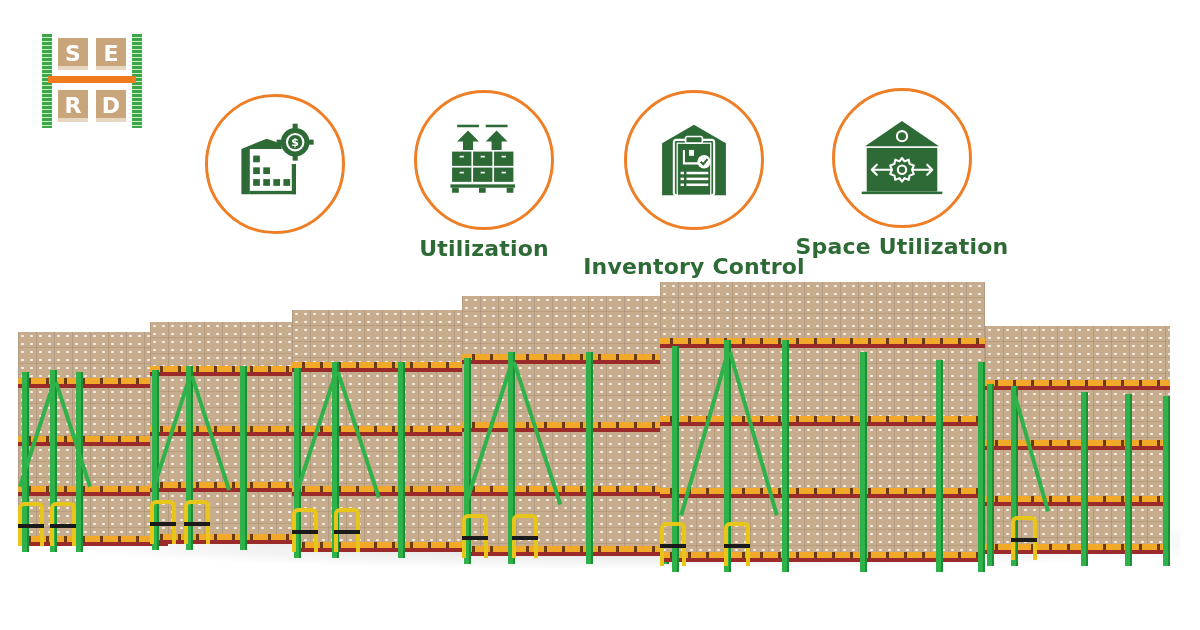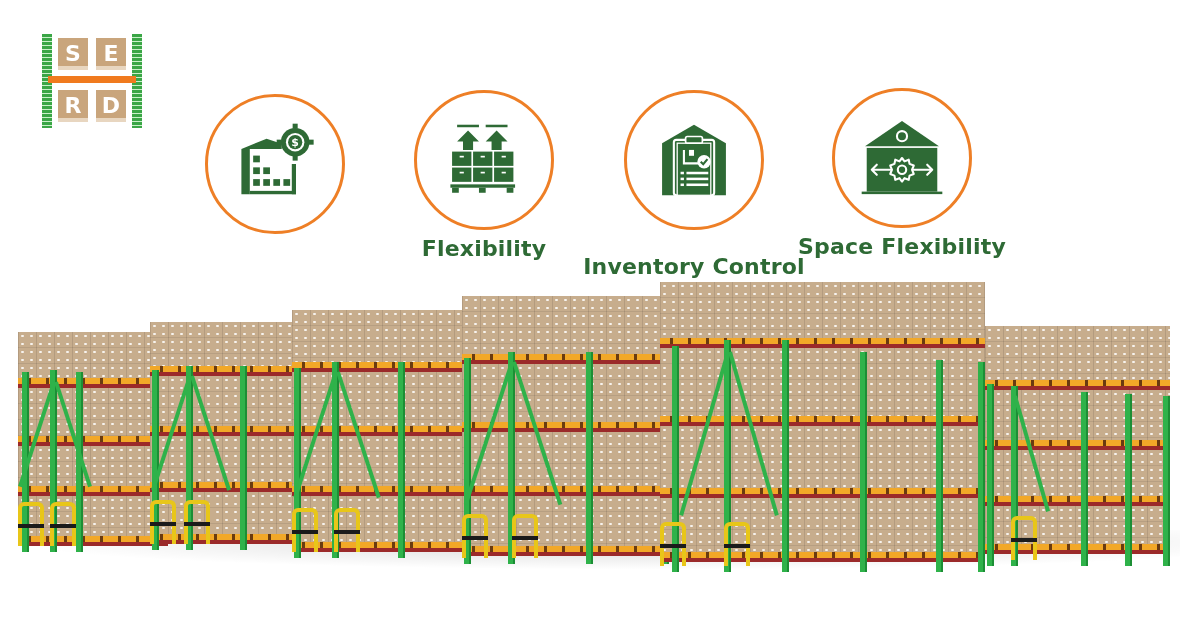--- a/index.html
+++ b/index.html
@@ -113,21 +113,21 @@
       <g fill="#ffffff">
         <rect x="21" y="45" width="5" height="2"></rect>
           <rect x="46" y="45" width="5" height="2"></rect>
           <rect x="71" y="45" width="5" height="2"></rect>
         <rect x="21" y="64" width="5" height="2"></rect>
           <rect x="46" y="64" width="5" height="2"></rect>
           <rect x="71" y="64" width="5" height="2"></rect>
       </g>
     </svg>
   </div>
-  <span class="feature-label" style="margin-top:6px;">Flexibility</span>
+  <span class="feature-label" style="margin-top:6px;">Utilization</span>
 </div>
 
 <div class="feature" style="left:574px; top:90px;">
   <div class="ring">
     <svg viewBox="0 0 100 100">
       <path d="M12 30 L50 8 L88 30 L88 92 L12 92 Z" fill="#2e6a35"></path>
       <rect x="26" y="26" width="48" height="66" rx="3" fill="none" stroke="#ffffff" stroke-width="2.5"></rect>
       <rect x="30" y="30" width="40" height="62" fill="#2e6a35" stroke="#ffffff" stroke-width="1.5"></rect>
       <rect x="40" y="22" width="20" height="8" rx="2" fill="#2e6a35" stroke="#ffffff" stroke-width="2"></rect>
       <path d="M38 38 L38 54 L58 54" fill="none" stroke="#ffffff" stroke-width="2.5"></path>
@@ -155,21 +155,21 @@
       <rect x="8" y="38" width="84" height="52" fill="#2e6a35"></rect>
       <rect x="2" y="90" width="96" height="3" fill="#2e6a35"></rect>
       <g fill="none" stroke="#ffffff" stroke-width="2.5" stroke-linecap="round" stroke-linejoin="round">
         <path d="M14 64 L36 64 M14 64 L20 58 M14 64 L20 70"></path>
         <path d="M64 64 L86 64 M86 64 L80 58 M86 64 L80 70"></path>
         <circle cx="50" cy="64" r="5"></circle>
         <path d="M50 50 L53 54 L58 52 L59 57 L64 59 L62 64 L64 69 L59 71 L58 76 L53 74 L50 78 L47 74 L42 76 L41 71 L36 69 L38 64 L36 59 L41 57 L42 52 L47 54 Z"></path>
       </g>
     </svg>
   </div>
-  <span class="feature-label" style="margin-top:6px;">Space Flexibility</span>
+  <span class="feature-label" style="margin-top:6px;">Space Utilization</span>
 </div>
 
 <div class="scene">
   <div class="floor-shadow"></div>
 
   <div class="rack" style="left:18px; top:62px; width:150px; height:220px;">
     <div class="boxes" style="top:0; height:48px;"></div>
     <div class="pallet" style="top:46px;"></div>
       <div class="beam" style="top:52px;"></div>
     <div class="boxes" style="top:56px; height:50px;"></div>

